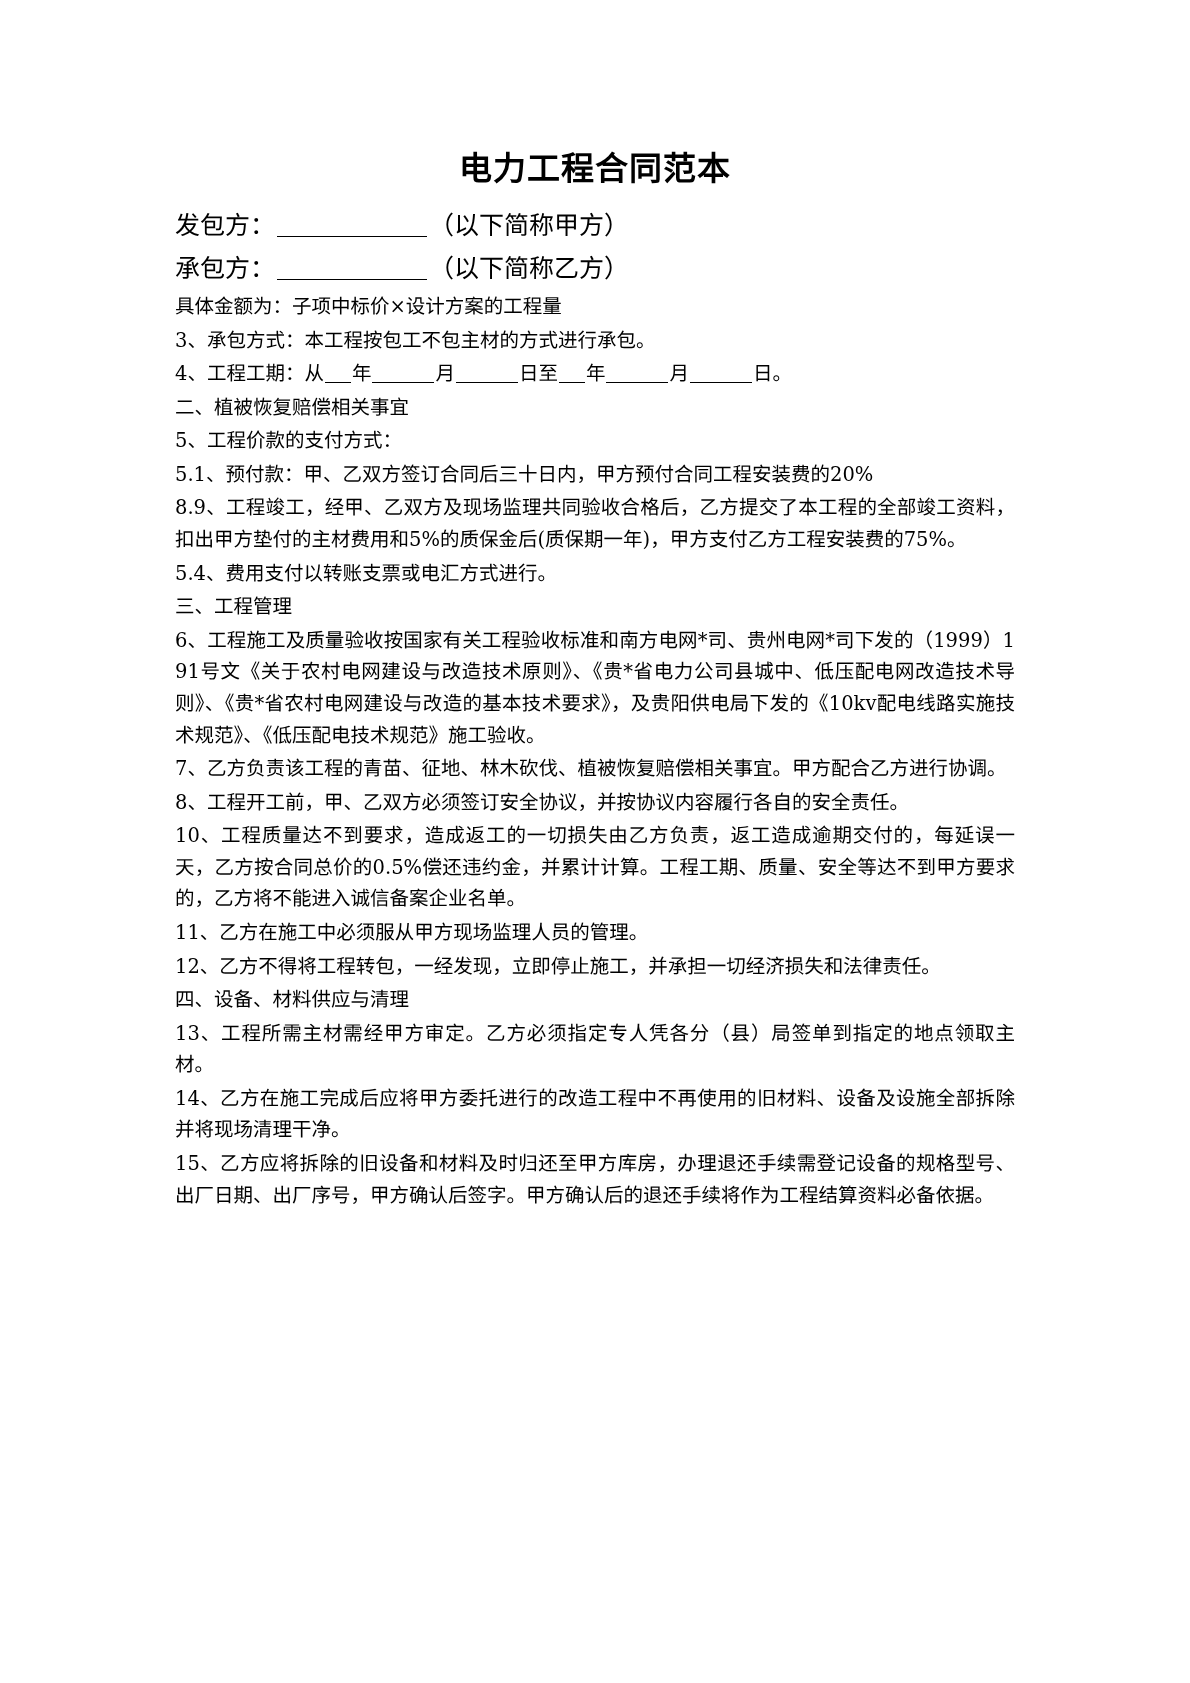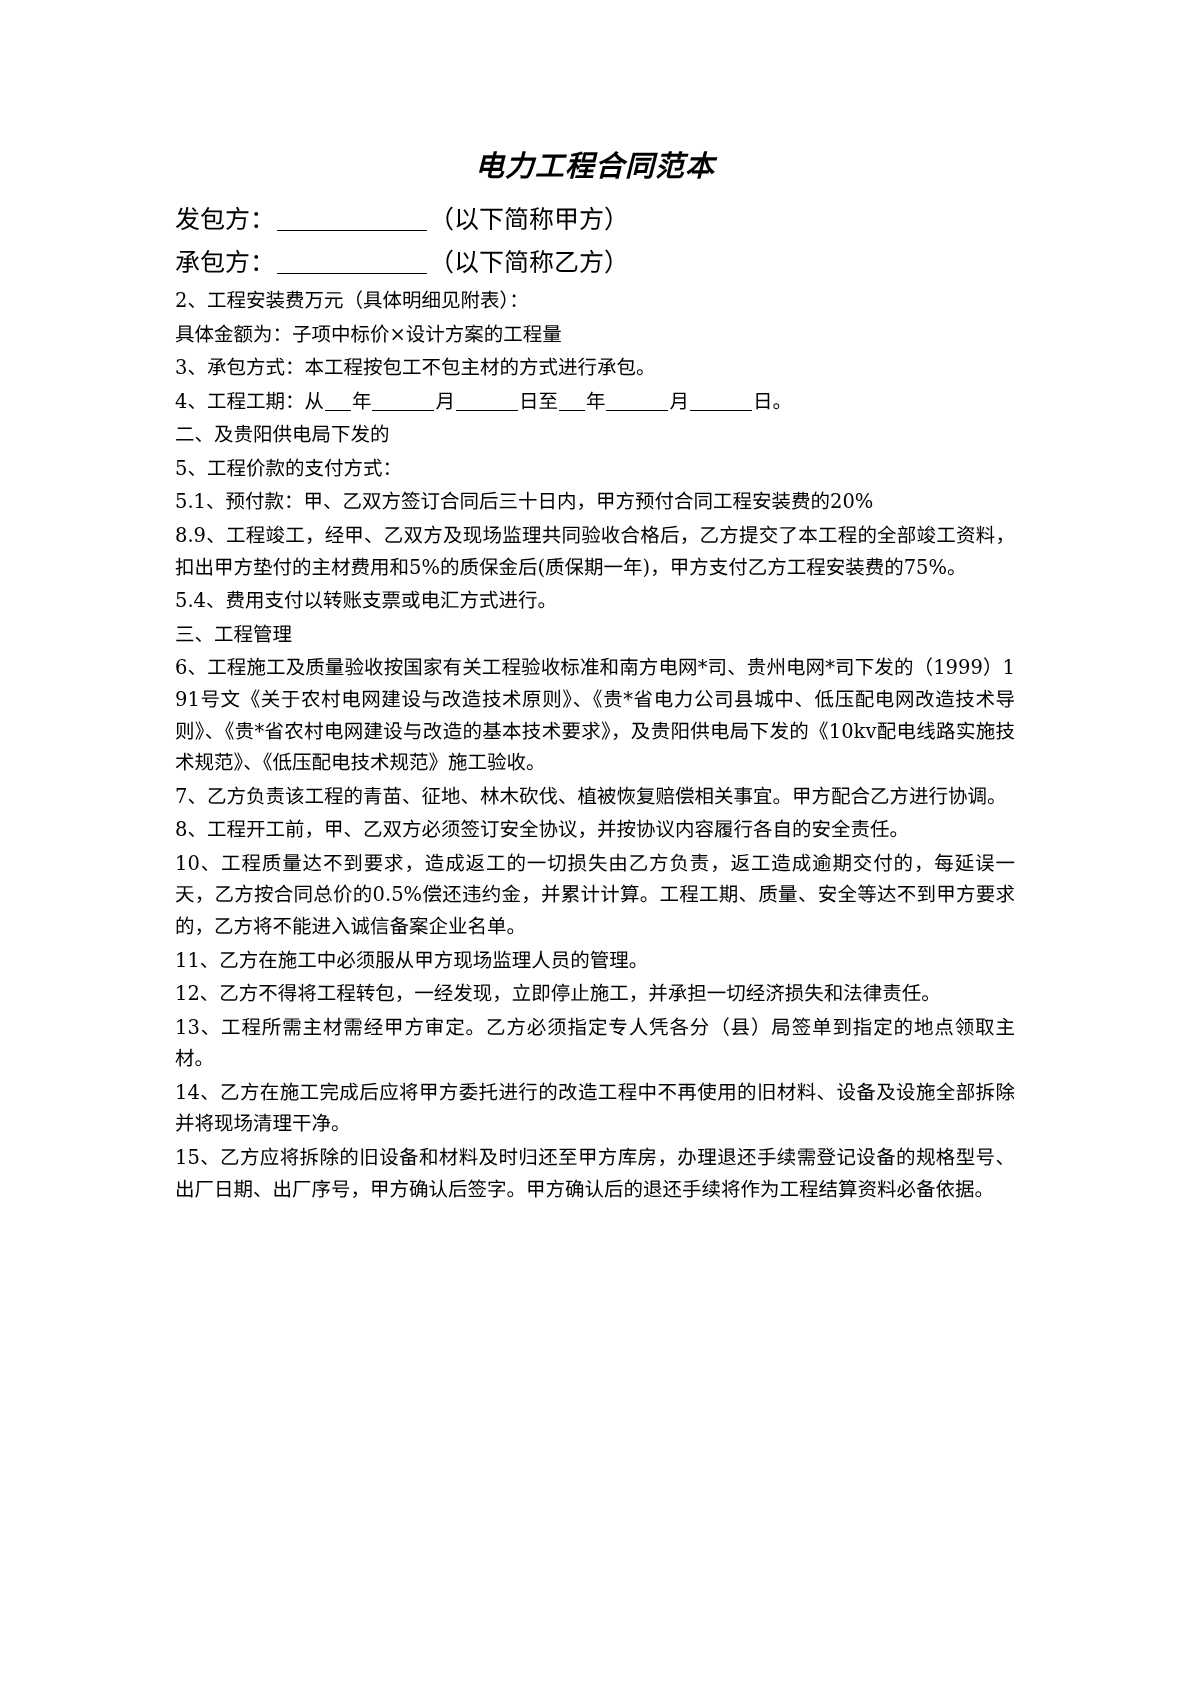--- a/index.html
+++ b/index.html
@@ -15,26 +15,25 @@
   }
   .page {
     width: 1190px;
     min-height: 1683px;
     box-sizing: border-box;
     padding: 120px 175px 60px 175px;
     background: #ffffff;
   }
   .doc-title {
     text-align: center;
-    font-size: 29px;
+    font-size: 33px;
     font-weight: bold;
     letter-spacing: 1px;
     margin: 22px 0 16px 0;
     font-family: "DejaVu Serif", "Liberation Serif", serif;
-    font-style: italic;
   }
   .para {
     font-size: 19.5px;
     line-height: 1.62;
     margin: 0 0 2px 0;
     text-align: justify;
     text-justify: inter-ideograph;
     word-break: break-all;
   }
   .blank-line {
@@ -76,37 +75,37 @@
 
   <div class="sig-line">
     <span>发包方：</span><span class="blank-line"></span><span>（以下简称甲方）</span>
   </div>
 
   <div class="sig-line">
     <span>承包方：</span><span class="blank-line"></span><span>（以下简称乙方）</span>
   </div>
 
 
-  <p class="para">2、工程安装费万元（具体明细见附表）：</p>
   <p class="para">具体金额为：子项中标价×设计方案的工程量</p>
   <p class="para">3、承包方式：本工程按包工不包主材的方式进行承包。</p>
 
   <p class="para">
     <span>4、工程工期：从</span><span class="blank-tiny"></span><span>年</span><span class="blank-short"></span><span>月</span><span class="blank-short"></span><span>日至</span><span class="blank-tiny"></span><span>年</span><span class="blank-short"></span><span>月</span><span class="blank-short"></span><span>日。</span>
   </p>
 
-  <p class="para">二、及贵阳供电局下发的</p>
+  <p class="para">二、植被恢复赔偿相关事宜</p>
   <p class="para">5、工程价款的支付方式：</p>
   <p class="para">5.1、预付款：甲、乙双方签订合同后三十日内，甲方预付合同工程安装费的20%</p>
   <p class="para">8.9、工程竣工，经甲、乙双方及现场监理共同验收合格后，乙方提交了本工程的全部竣工资料，扣出甲方垫付的主材费用和5%的质保金后(质保期一年)，甲方支付乙方工程安装费的75%。</p>
   <p class="para">5.4、费用支付以转账支票或电汇方式进行。</p>
   <p class="para">三、工程管理</p>
   <p class="para">6、工程施工及质量验收按国家有关工程验收标准和南方电网*司、贵州电网*司下发的（1999）191号文《关于农村电网建设与改造技术原则》、《贵*省电力公司县城中、低压配电网改造技术导则》、《贵*省农村电网建设与改造的基本技术要求》，及贵阳供电局下发的《10kv配电线路实施技术规范》、《低压配电技术规范》施工验收。</p>
   <p class="para">7、乙方负责该工程的青苗、征地、林木砍伐、植被恢复赔偿相关事宜。甲方配合乙方进行协调。</p>
   <p class="para">8、工程开工前，甲、乙双方必须签订安全协议，并按协议内容履行各自的安全责任。</p>
   <p class="para">10、工程质量达不到要求，造成返工的一切损失由乙方负责，返工造成逾期交付的，每延误一天，乙方按合同总价的0.5%偿还违约金，并累计计算。工程工期、质量、安全等达不到甲方要求的，乙方将不能进入诚信备案企业名单。</p>
   <p class="para">11、乙方在施工中必须服从甲方现场监理人员的管理。</p>
   <p class="para">12、乙方不得将工程转包，一经发现，立即停止施工，并承担一切经济损失和法律责任。</p>
+  <p class="para">四、设备、材料供应与清理</p>
   <p class="para">13、工程所需主材需经甲方审定。乙方必须指定专人凭各分（县）局签单到指定的地点领取主材。</p>
   <p class="para">14、乙方在施工完成后应将甲方委托进行的改造工程中不再使用的旧材料、设备及设施全部拆除并将现场清理干净。</p>
   <p class="para">15、乙方应将拆除的旧设备和材料及时归还至甲方库房，办理退还手续需登记设备的规格型号、出厂日期、出厂序号，甲方确认后签字。甲方确认后的退还手续将作为工程结算资料必备依据。</p>
 
 </div>
 
 </body></html>

